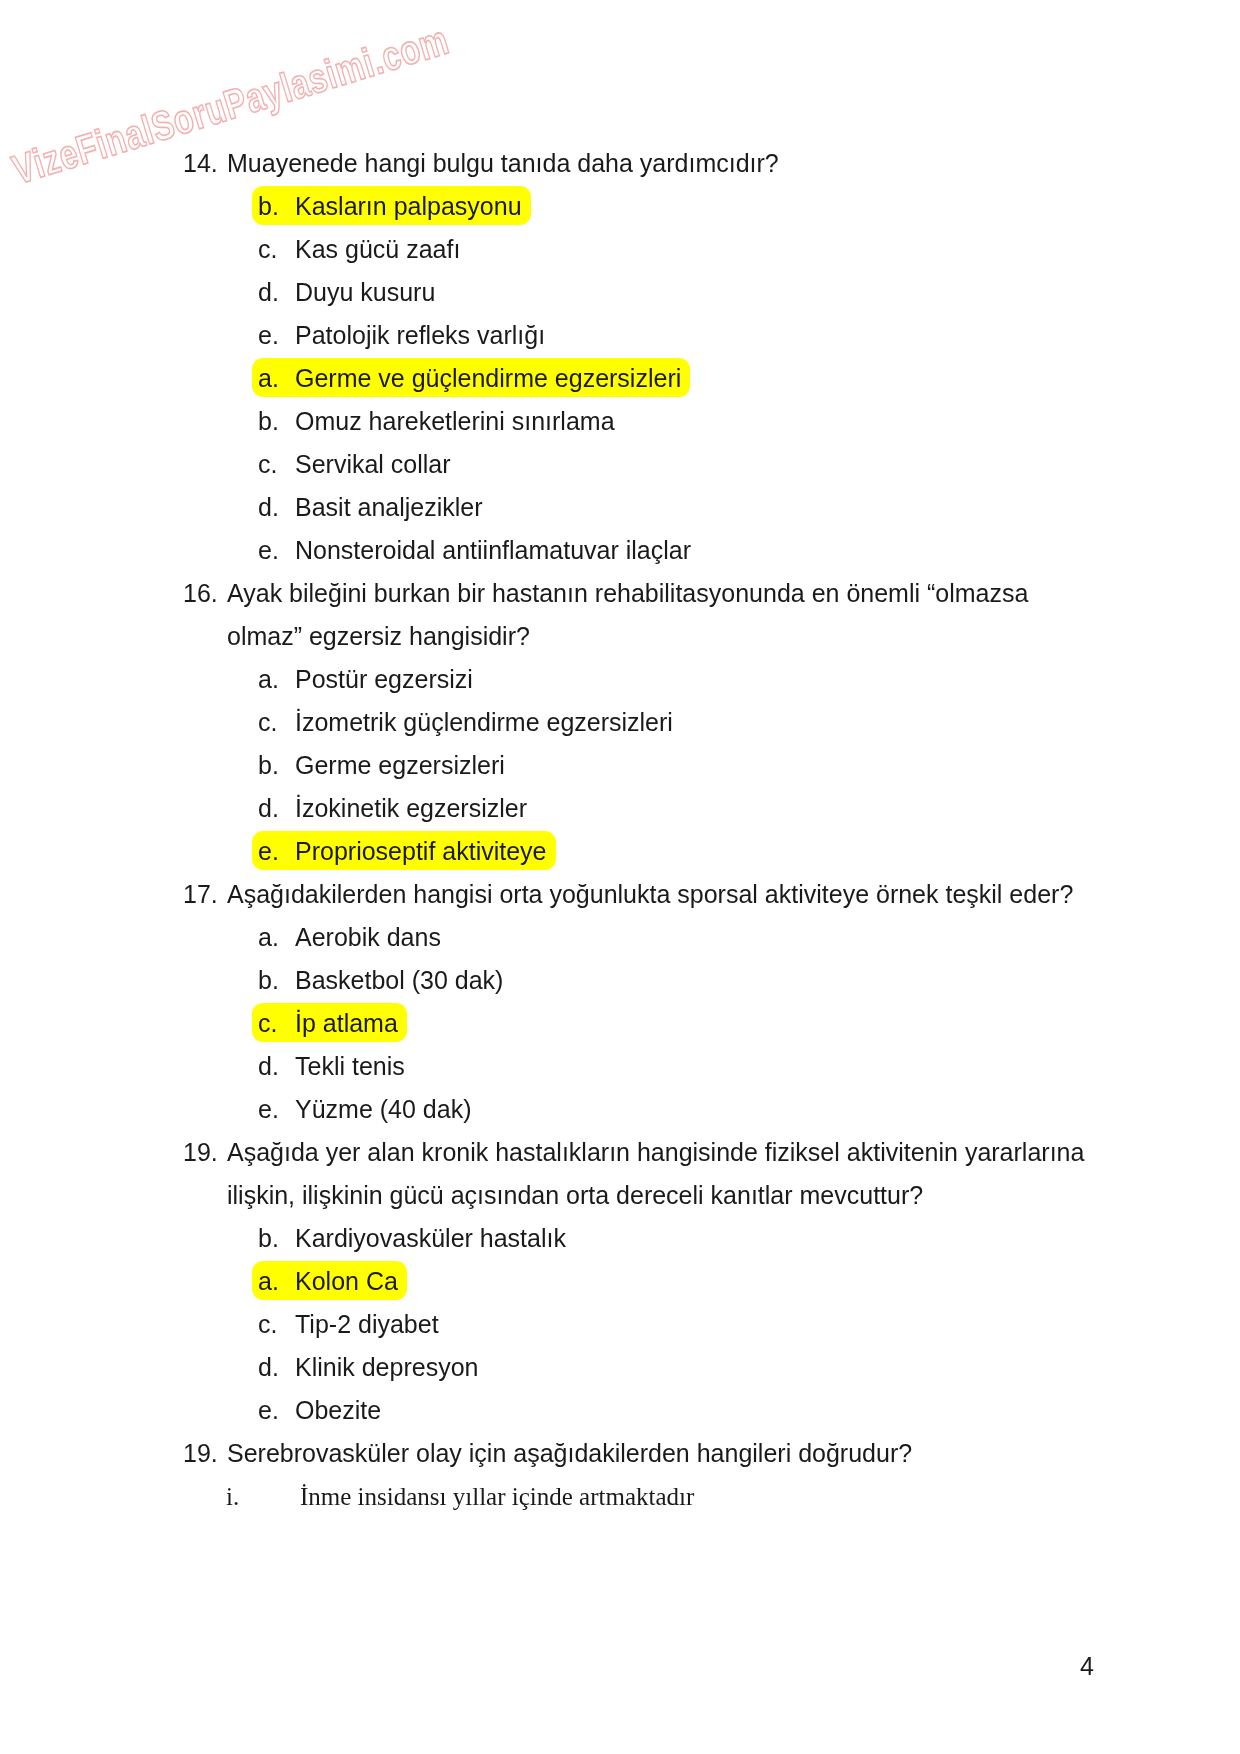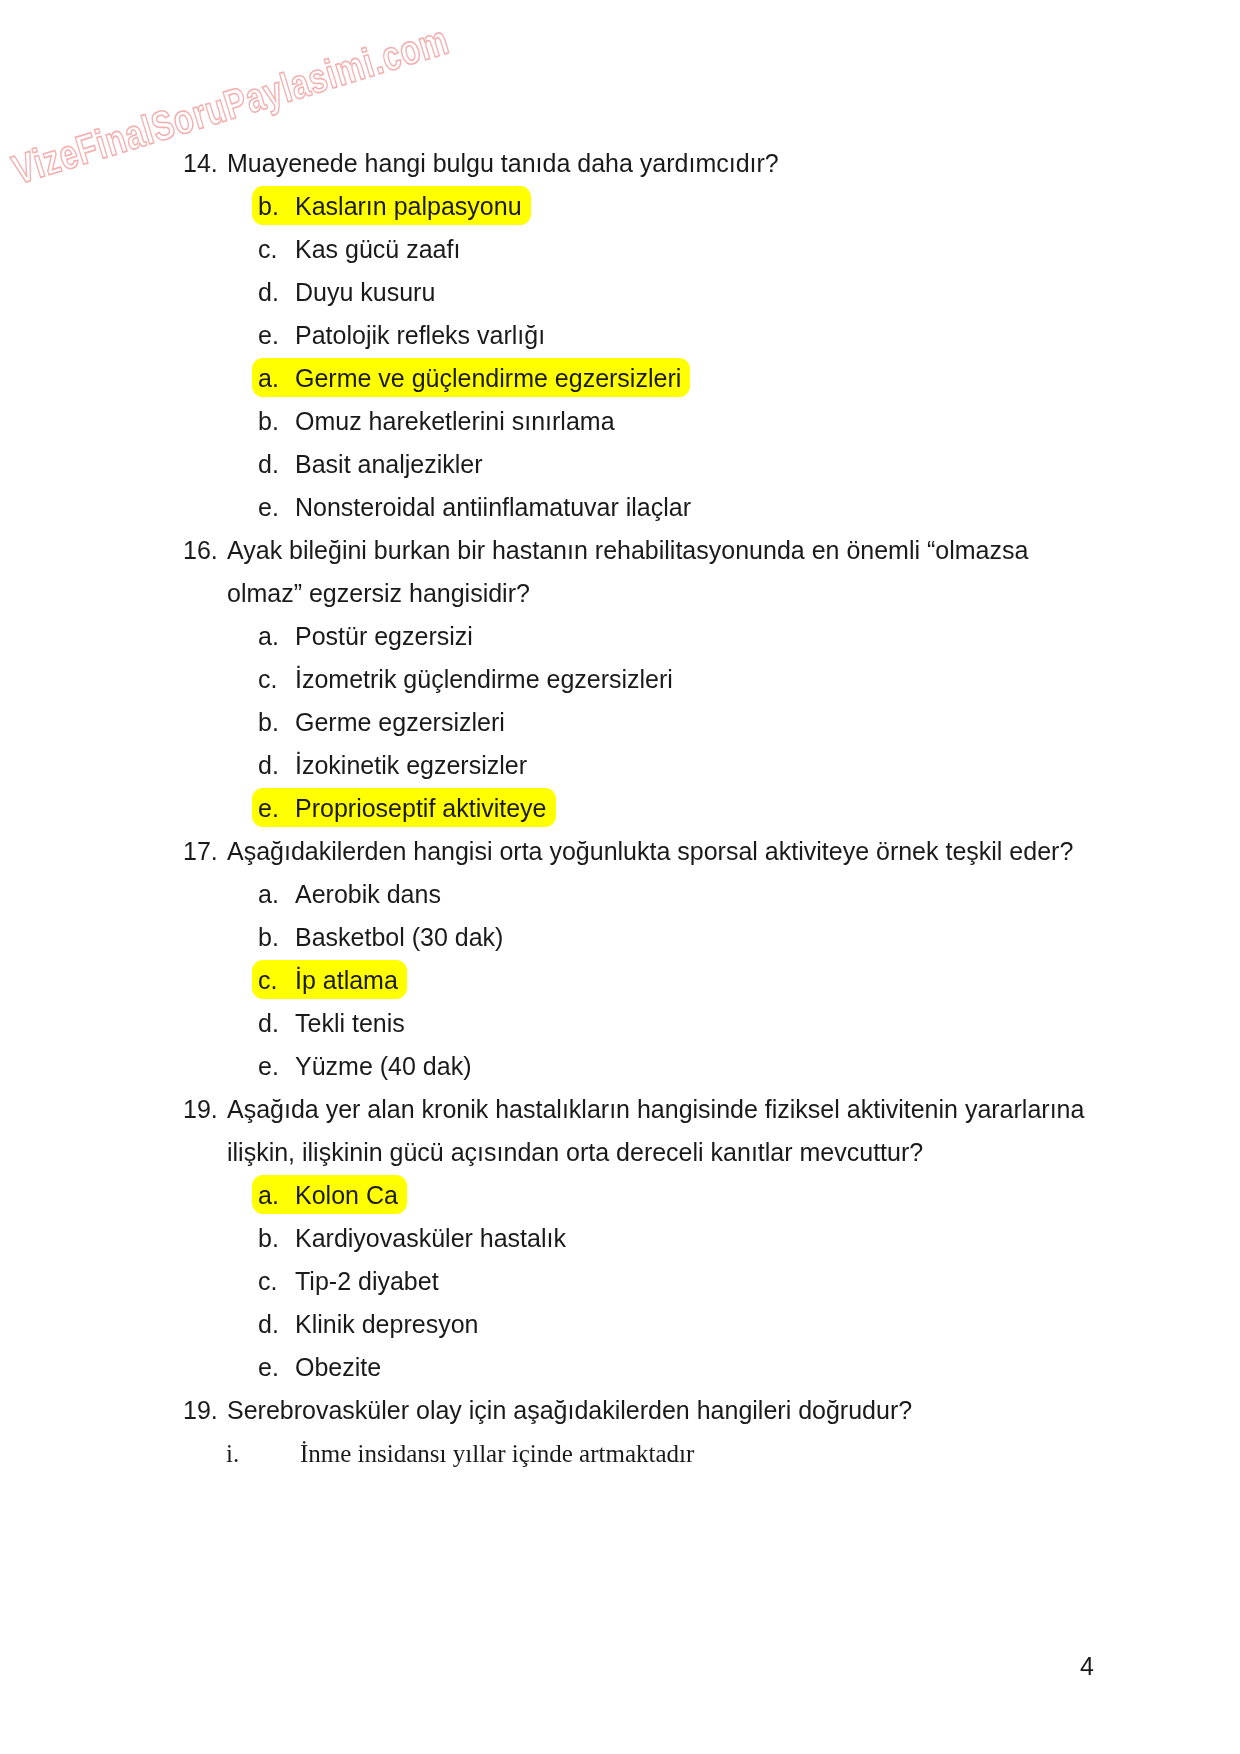--- a/index.html
+++ b/index.html
@@ -107,20 +107,23 @@
       <span class="opt-content"><span class="opt-letter">e.</span><span>Patolojik refleks varlığı</span></span>
     </div>
 
     <div class="option">
       <span class="opt-content hl"><span class="opt-letter">a.</span><span>Germe ve güçlendirme egzersizleri</span></span>
     </div>
     <div class="option">
       <span class="opt-content"><span class="opt-letter">b.</span><span>Omuz hareketlerini sınırlama</span></span>
     </div>
     <div class="option">
+      <span class="opt-content"><span class="opt-letter">c.</span><span>Servikal collar</span></span>
+    </div>
+    <div class="option">
       <span class="opt-content"><span class="opt-letter">d.</span><span>Basit analjezikler</span></span>
     </div>
     <div class="option">
       <span class="opt-content"><span class="opt-letter">e.</span><span>Nonsteroidal antiinflamatuvar ilaçlar</span></span>
     </div>
 
     <div class="question">
       <span class="qnum">16.</span><span>Ayak bileğini burkan bir hastanın rehabilitasyonunda en önemli “olmazsa olmaz” egzersiz hangisidir?</span>
     </div>
     <div class="option">
@@ -155,24 +158,24 @@
       <span class="opt-content"><span class="opt-letter">d.</span><span>Tekli tenis</span></span>
     </div>
     <div class="option">
       <span class="opt-content"><span class="opt-letter">e.</span><span>Yüzme (40 dak)</span></span>
     </div>
 
     <div class="question">
       <span class="qnum">19.</span><span>Aşağıda yer alan kronik hastalıkların hangisinde fiziksel aktivitenin yararlarına ilişkin, ilişkinin gücü açısından orta dereceli kanıtlar mevcuttur?</span>
     </div>
     <div class="option">
-      <span class="opt-content hl"><span class="opt-letter">a.</span><span>Kolon Ca</span></span>
+      <span class="opt-content"><span class="opt-letter">b.</span><span>Kardiyovasküler hastalık</span></span>
     </div>
     <div class="option">
-      <span class="opt-content"><span class="opt-letter">b.</span><span>Kardiyovasküler hastalık</span></span>
+      <span class="opt-content hl"><span class="opt-letter">a.</span><span>Kolon Ca</span></span>
     </div>
     <div class="option">
       <span class="opt-content"><span class="opt-letter">c.</span><span>Tip-2 diyabet</span></span>
     </div>
     <div class="option">
       <span class="opt-content"><span class="opt-letter">d.</span><span>Klinik depresyon</span></span>
     </div>
     <div class="option">
       <span class="opt-content"><span class="opt-letter">e.</span><span>Obezite</span></span>
     </div>

